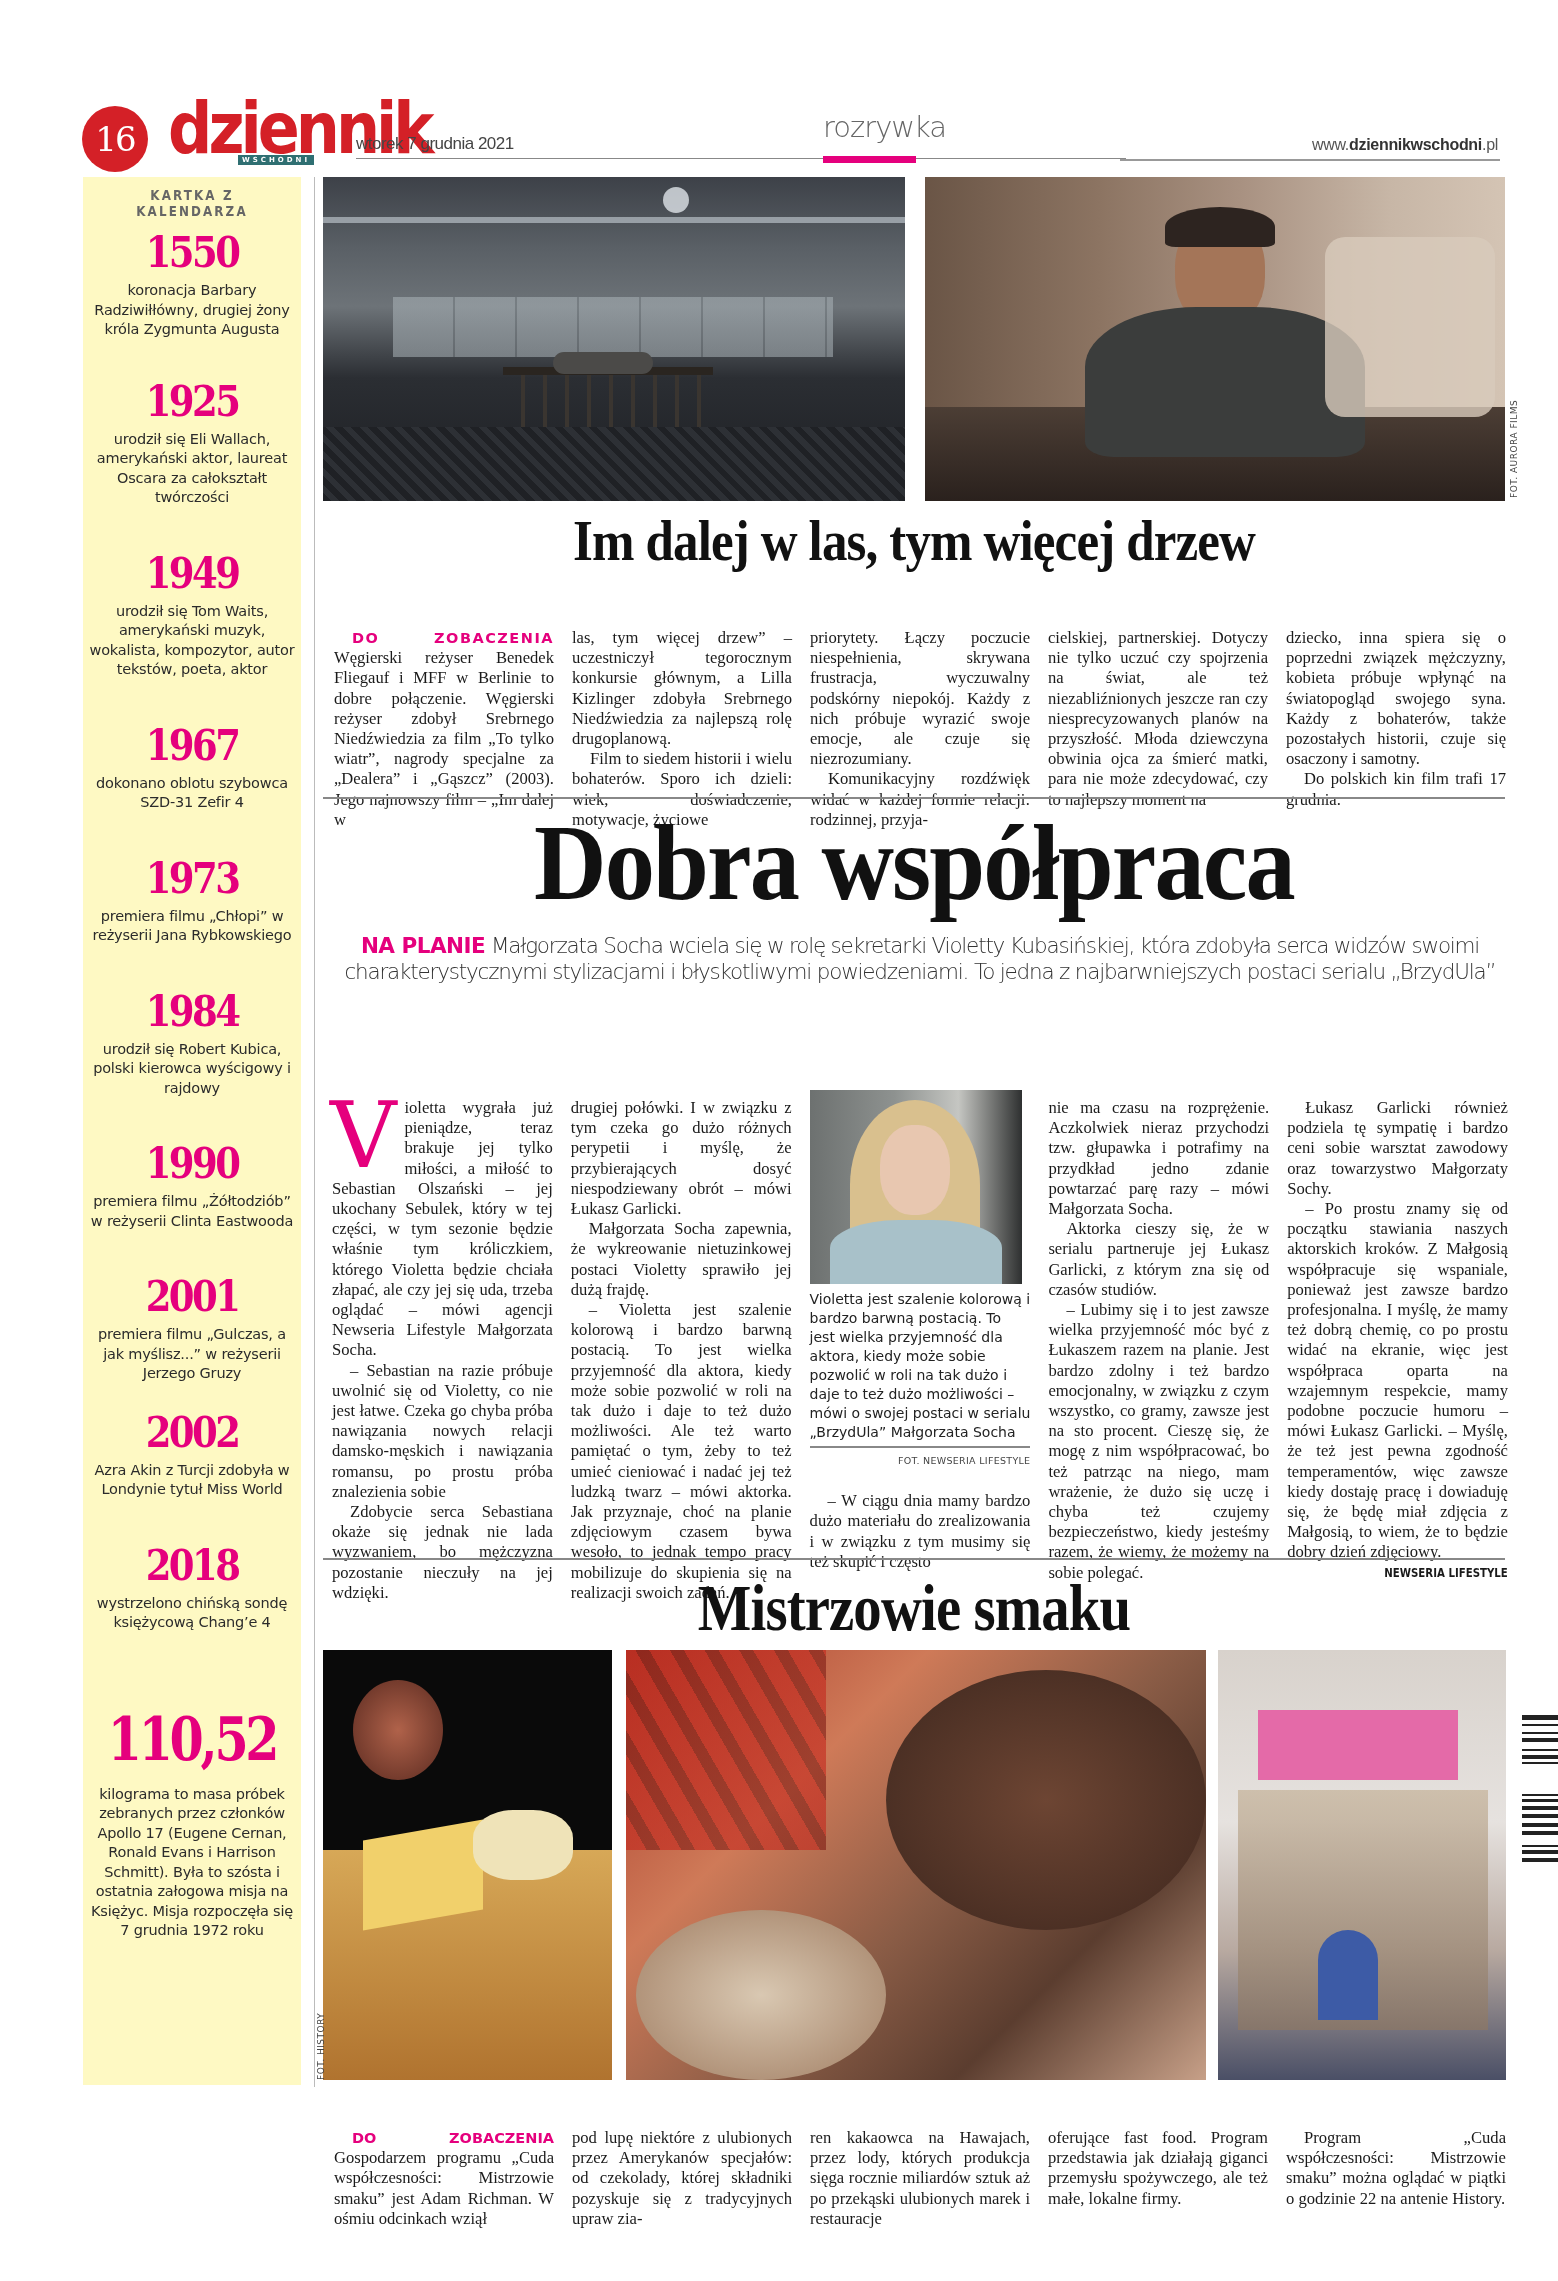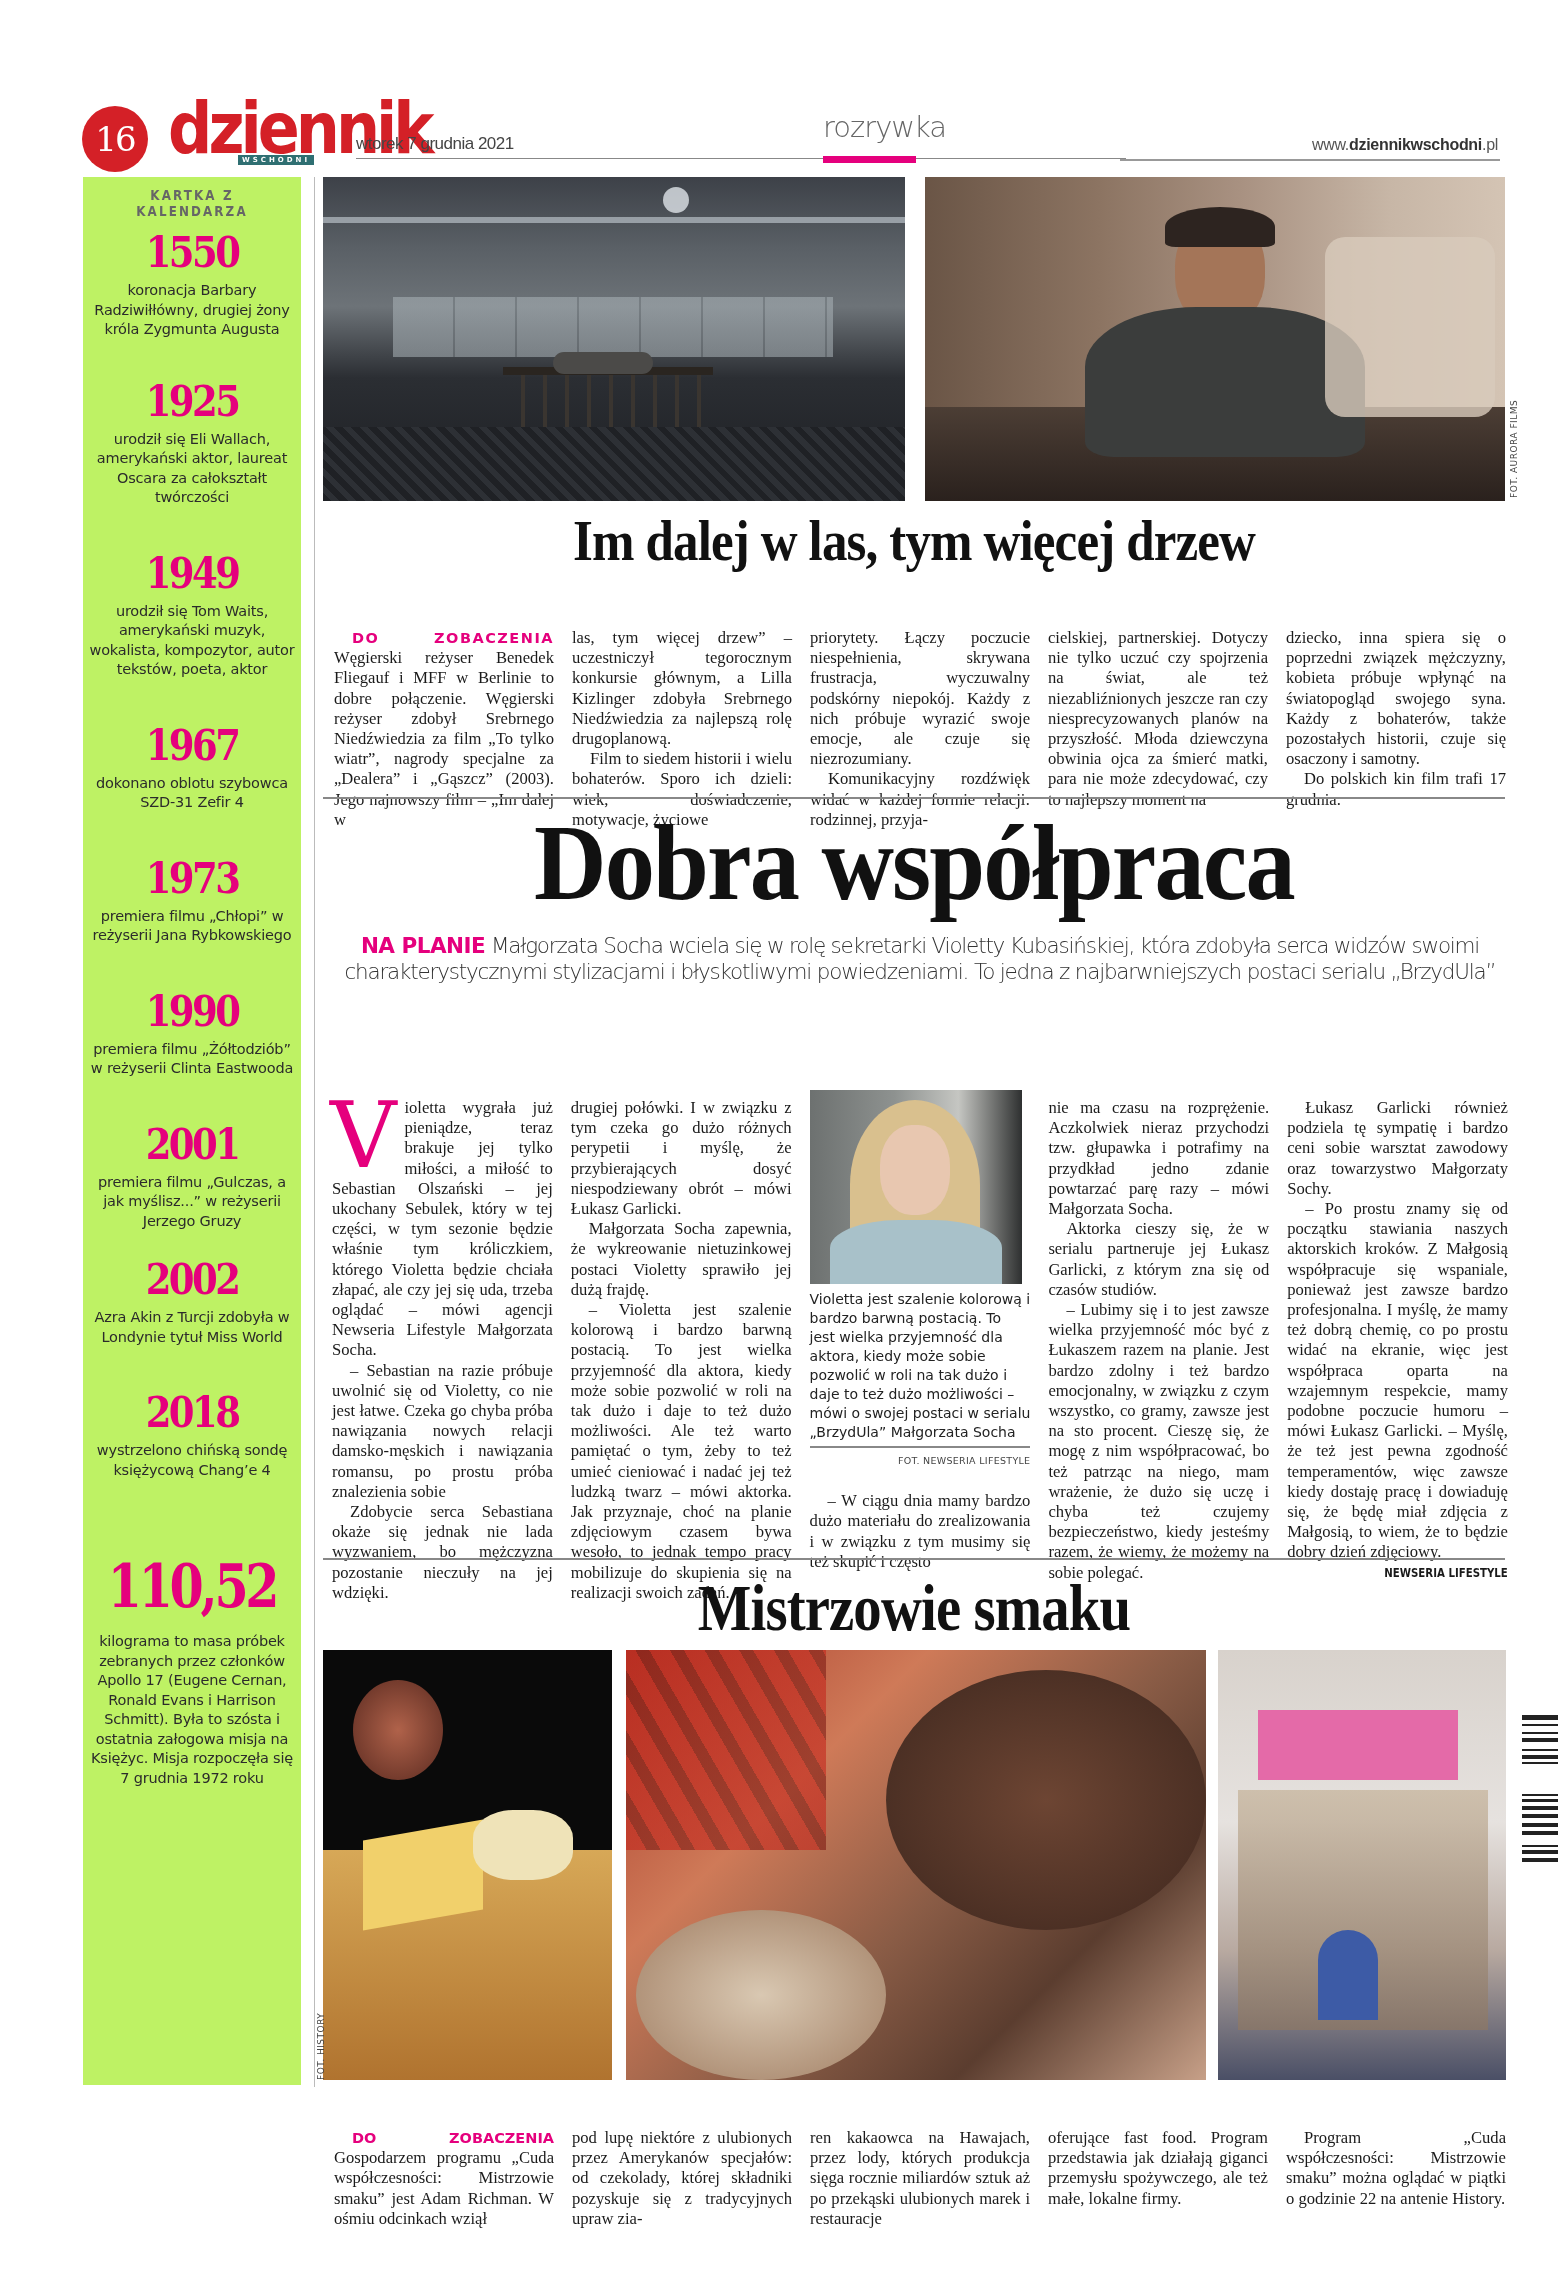--- a/index.html
+++ b/index.html
@@ -13,21 +13,21 @@
   .logo-sub { position: absolute; left: 70px; top: 57px; background: #2f6f72; color: #fff; font-family: "DejaVu Sans", sans-serif; font-weight: bold; font-size: 7px; letter-spacing: 3px; padding: 1px 4px; }
   .header-date { position: absolute; left: 356px; top: 134px; font-family: "Liberation Sans", sans-serif; font-size: 17px; color: #444; letter-spacing: -0.5px; }
   .header-rule-left { position: absolute; left: 356px; top: 158px; width: 770px; height: 1px; background: #888; }
   .section-name { position: absolute; left: 823px; top: 110px; font-family: "DejaVu Sans", sans-serif; font-size: 29px; color: #666; font-weight: 200; letter-spacing: -1px; }
   .section-bar { position: absolute; left: 823px; top: 156px; width: 93px; height: 7px; background: #e5007d; }
   .site-url { position: absolute; right: 60px; top: 136px; font-family: "Liberation Sans", sans-serif; font-size: 16px; color: #555; letter-spacing: -0.3px; }
   .site-url b { color: #333; }
   .header-rule-right { position: absolute; left: 1120px; top: 159px; width: 380px; height: 2px; background: #999; }
 
   
-  .sidebar { position: absolute; left: 83px; top: 177px; width: 218px; height: 1908px; background: #bef264; text-align: center; }
+  .sidebar { position: absolute; left: 83px; top: 177px; width: 218px; height: 1908px; background: #fef9c3; text-align: center; }
   .sidebar-title { font-family: "DejaVu Sans", sans-serif; font-weight: bold; font-size: 14px; color: #666; letter-spacing: 2.5px; margin-top: 10px; transform: scaleX(0.85); }
   .cal-entry { margin: 0 4px; }
   .cal-year { font-family: "DejaVu Serif", serif; font-weight: bold; color: #e5007d; font-size: 43px; letter-spacing: -3px; line-height: 1; transform: scaleX(0.86); }
   .cal-text { font-family: "DejaVu Sans", sans-serif; font-size: 14.5px; color: #2b2b2b; line-height: 19.5px; margin-top: 7px; letter-spacing: -0.2px; }
   .sidebar-divider { position: absolute; left: 314px; top: 177px; width: 1px; height: 1910px; background: #bbb; }
 
   
   .photo { position: absolute; overflow: hidden; }
   .credit-v { position: absolute; font-family: "DejaVu Sans", sans-serif; font-size: 9px; color: #444; letter-spacing: 0.5px; transform: rotate(-90deg); transform-origin: left top; white-space: nowrap; }
 
@@ -79,20 +79,24 @@
     <div class="cal-year">1949</div>
     <div class="cal-text">urodził się Tom Waits, amerykański muzyk, wokalista, kompozytor, autor tekstów, poeta, aktor</div>
   </div>
   <div class="cal-entry" style="margin-top:44px">
     <div class="cal-year">1967</div>
     <div class="cal-text">dokonano oblotu szybowca SZD-31 Zefir 4</div>
   </div>
   <div class="cal-entry" style="margin-top:44px">
     <div class="cal-year">1973</div>
     <div class="cal-text">premiera filmu „Chłopi” w reżyserii Jana Rybkowskiego</div>
+  </div>
+  <div class="cal-entry" style="margin-top:44px">
+    <div class="cal-year">1984</div>
+    <div class="cal-text">urodził się Robert Kubica, polski kierowca wyścigowy i rajdowy</div>
   </div>
   <div class="cal-entry" style="margin-top:44px">
     <div class="cal-year">1990</div>
     <div class="cal-text">premiera filmu „Żółtodziób” w reżyserii Clinta Eastwooda</div>
   </div>
   <div class="cal-entry" style="margin-top:44px">
     <div class="cal-year">2001</div>
     <div class="cal-text">premiera filmu „Gulczas, a jak myślisz...” w reżyserii Jerzego Gruzy</div>
   </div>
   <div class="cal-entry" style="margin-top:27px">

